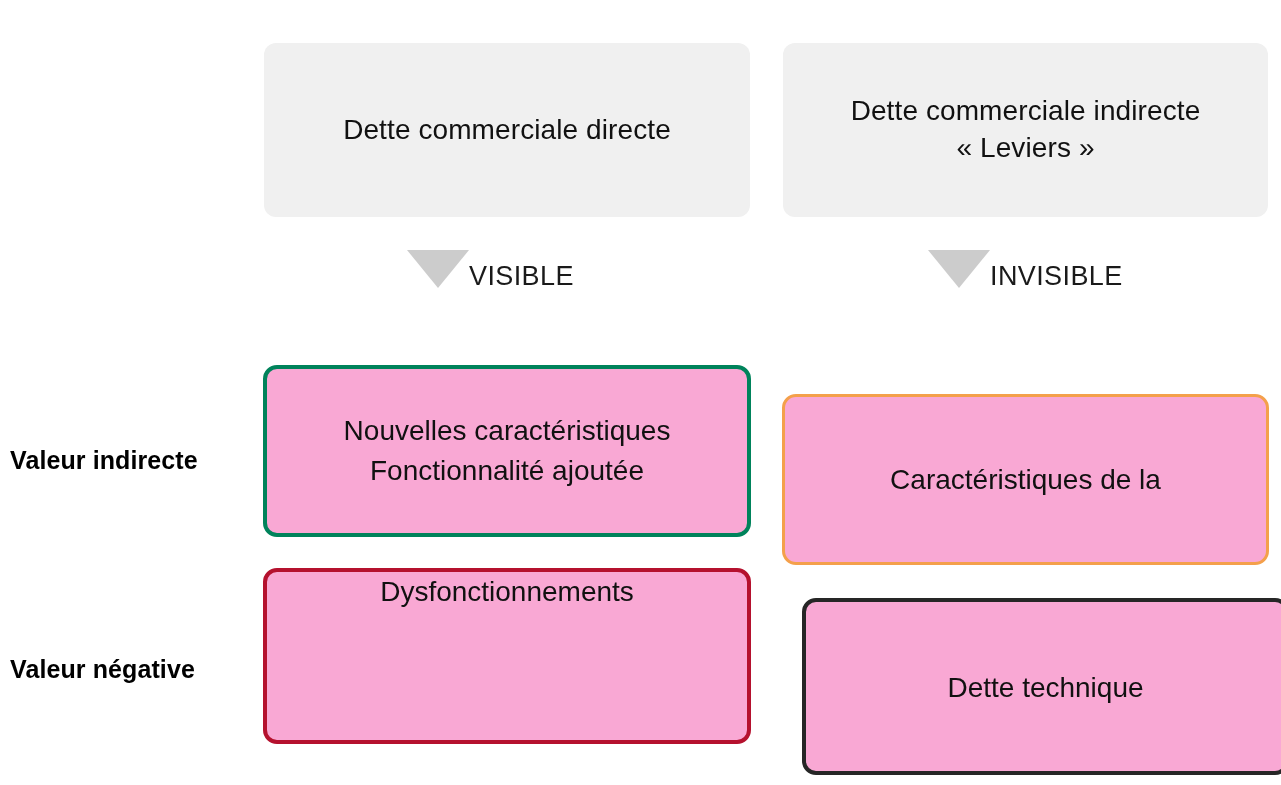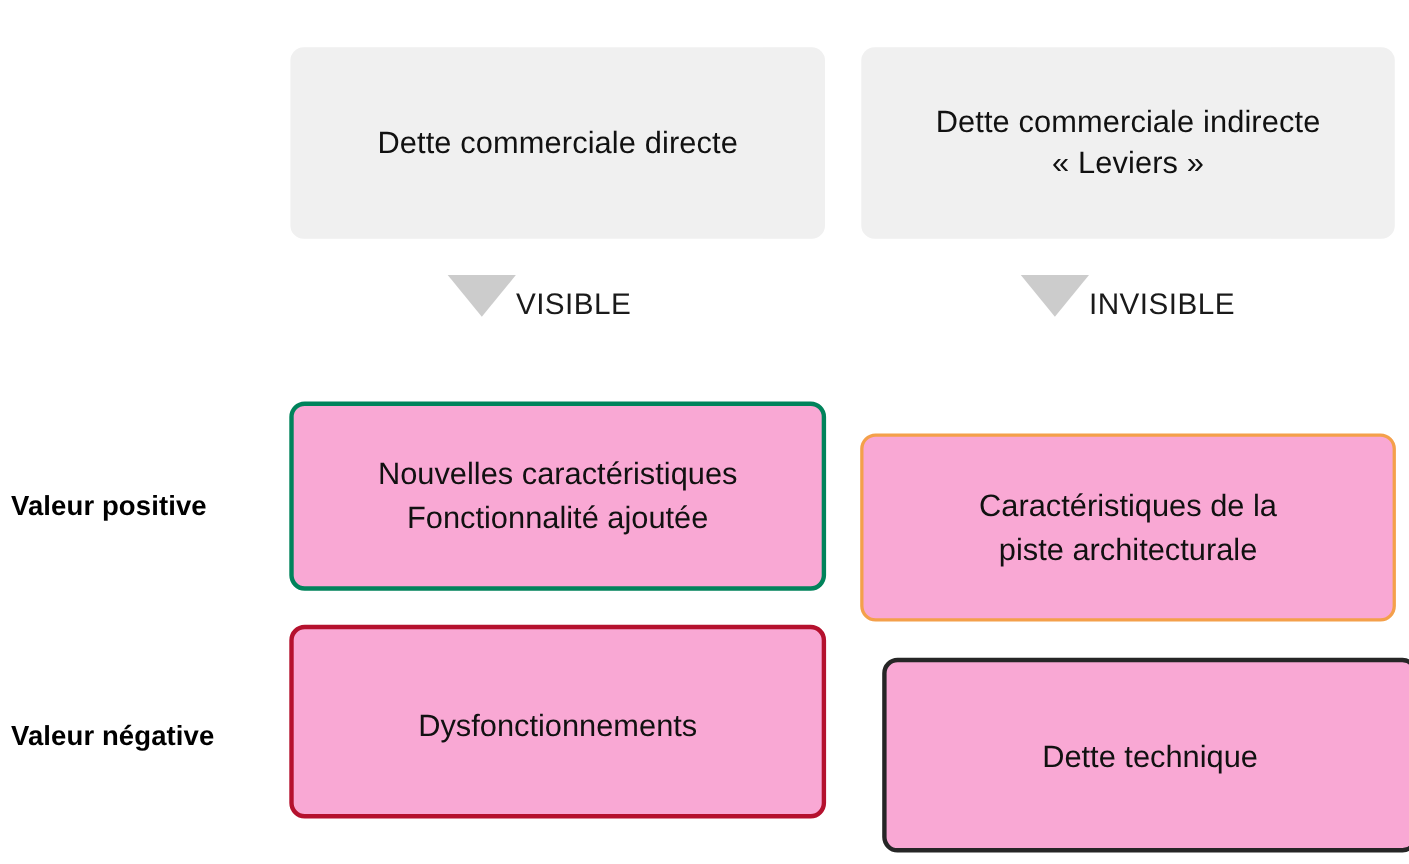--- a/index.html
+++ b/index.html
@@ -109,21 +109,20 @@
   }
   #cell-positive-invisible {
     left: 782px;  top: 366px;  width: 487px; height: 171px;
     border: 3px solid #F4A04B;
     margin-top: 28px;
   }
   #cell-negative-visible {
     left: 263px;  top: 568px;  width: 488px; height: 176px;
     border: 4px solid #B5112E;
     align-items: flex-start;
-    padding-top: 68px;
   }
   #cell-negative-invisible {
     left: 802px;  top: 566px;  width: 487px; height: 177px;
     border: 4px solid #262626;
     align-items: flex-start;
     padding-top: 66px;
     margin-top: 32px;
   }
 </style>
 </head>
@@ -147,34 +146,33 @@
   <div class="arrow-group" id="arrow-group-left">
     <div class="triangle"></div>
     <div class="visibility-label">VISIBLE</div>
   </div>
 
   <div class="arrow-group" id="arrow-group-right">
     <div class="triangle"></div>
     <div class="visibility-label">INVISIBLE</div>
   </div>
 
-  <div class="row-label" id="row-label-positive">Valeur positive</div>
+  <div class="row-label" id="row-label-positive">Valeur indirecte</div>
   <div class="row-label" id="row-label-negative">Valeur négative</div>
 
   <div class="cell-box" id="cell-positive-visible">
     <div class="inner">
       <span>Nouvelles caractéristiques</span><br>
       <span>Fonctionnalité ajoutée</span>
     </div>
   </div>
 
   <div class="cell-box" id="cell-positive-invisible">
     <div class="inner">
       <span>Caractéristiques de la</span><br>
-      <span>piste architecturale</span>
     </div>
   </div>
 
   <div class="cell-box" id="cell-negative-visible">
     <div class="inner">Dysfonctionnements</div>
   </div>
 
   <div class="cell-box" id="cell-negative-invisible">
     <div class="inner">Dette technique</div>
   </div>

